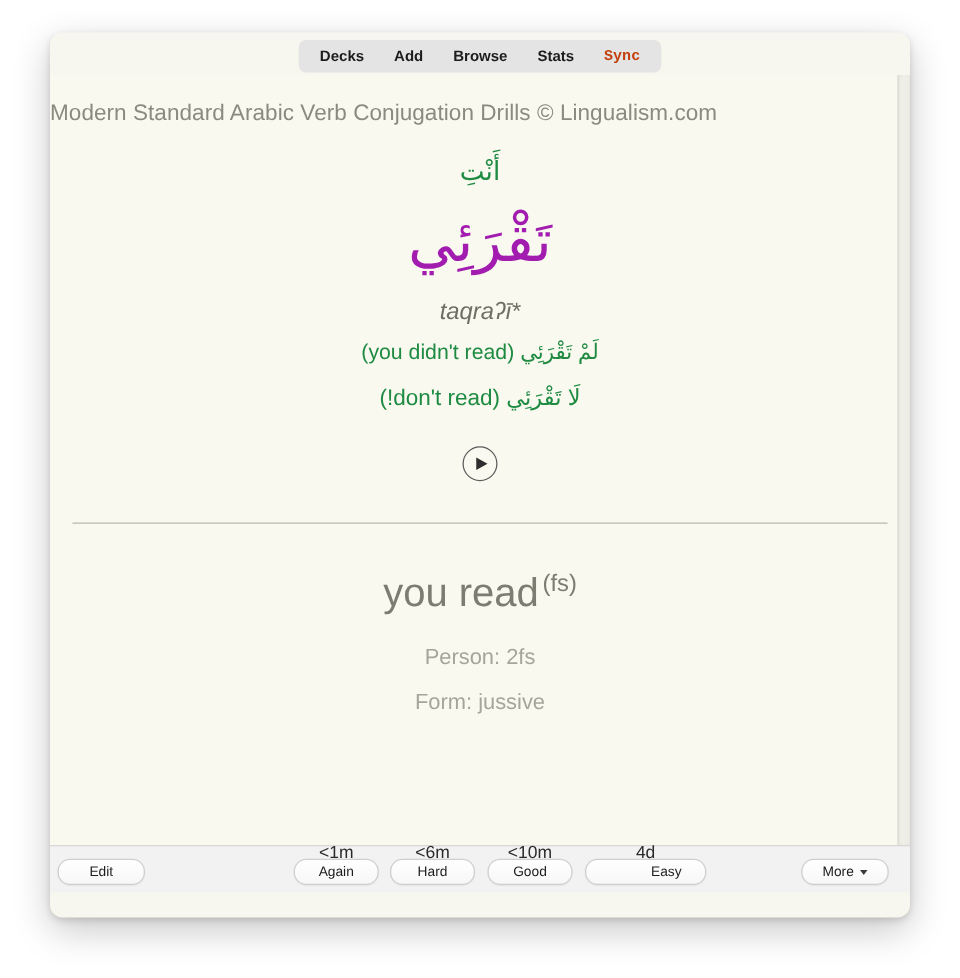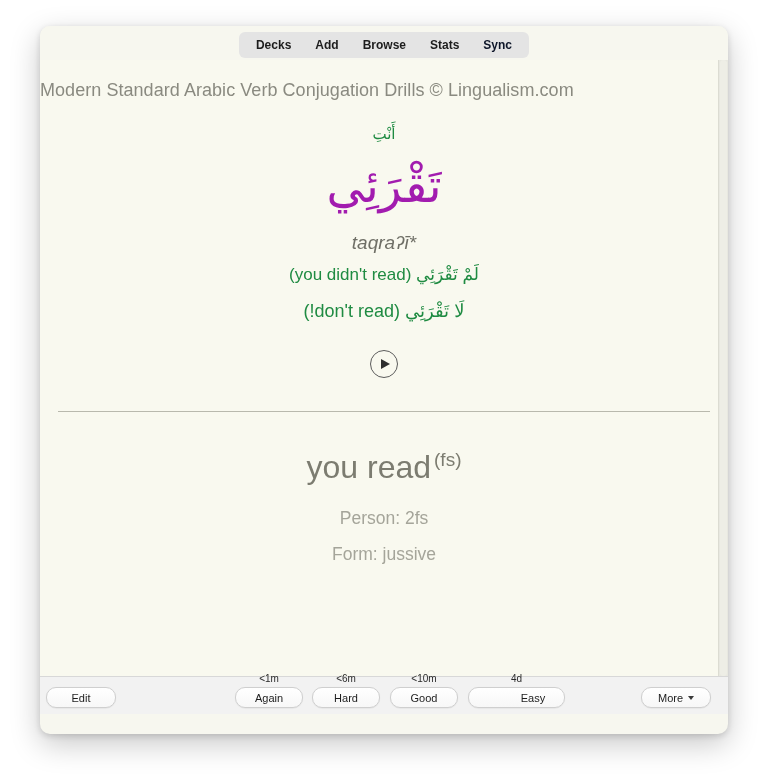--- a/index.html
+++ b/index.html
@@ -88,41 +88,41 @@
   }
   .nav-item {
     font-size: 12px;
     font-weight: bold;
     color: #1c1c1c;
     padding: 3px 11px;
     border-radius: 4px;
     cursor: default;
     white-space: nowrap;
   }
-  .nav-item.sync { color: #0f172a; }
+  .nav-item.sync { color: #c2410c; font-family: Liberation Mono, monospace; }
 
   
   .cardarea {
     position: relative;
     height: 616px;
     background: #f9f9ef;
     overflow: hidden;
   }
 
   .deck-subtitle {
     text-align: left;
     font-size: 18px;
     color: #8a8a80;
     margin-top: 20px;
     letter-spacing: 0.05px;
   }
 
   .pronoun {
     text-align: center;
-    font-size: 15px;
+    font-size: 21px;
     color: #1f8b42;
     margin-top: 24px;
     direction: rtl;
     line-height: 1.2;
   }
 
   .verb {
     text-align: center;
     font-size: 47px;
     color: #a21caf;
@@ -241,21 +241,21 @@
     box-shadow: 0 0.5px 1px rgba(0,0,0,0.08);
     cursor: default;
     top: 10px;
   }
   .ivl {
     position: absolute;
     top: -15px;
     left: 0;
     width: 100%;
     text-align: center;
-    font-size: 10px;
+    font-size: 14px;
     color: #2a2a2a;
   }
   .btn-edit  { left: 6px;   width: 68px; }
   .btn-again { left: 195px; width: 66px; }
   .btn-hard  { left: 272px; width: 66px; }
   .btn-good  { left: 350px; width: 66px; }
   .btn-easy  { left: 428px; width: 62px; padding-left: 33px; }
   .btn-more  { right: 17px;  width: 68px; }
   .caret {
     display: inline-block;

